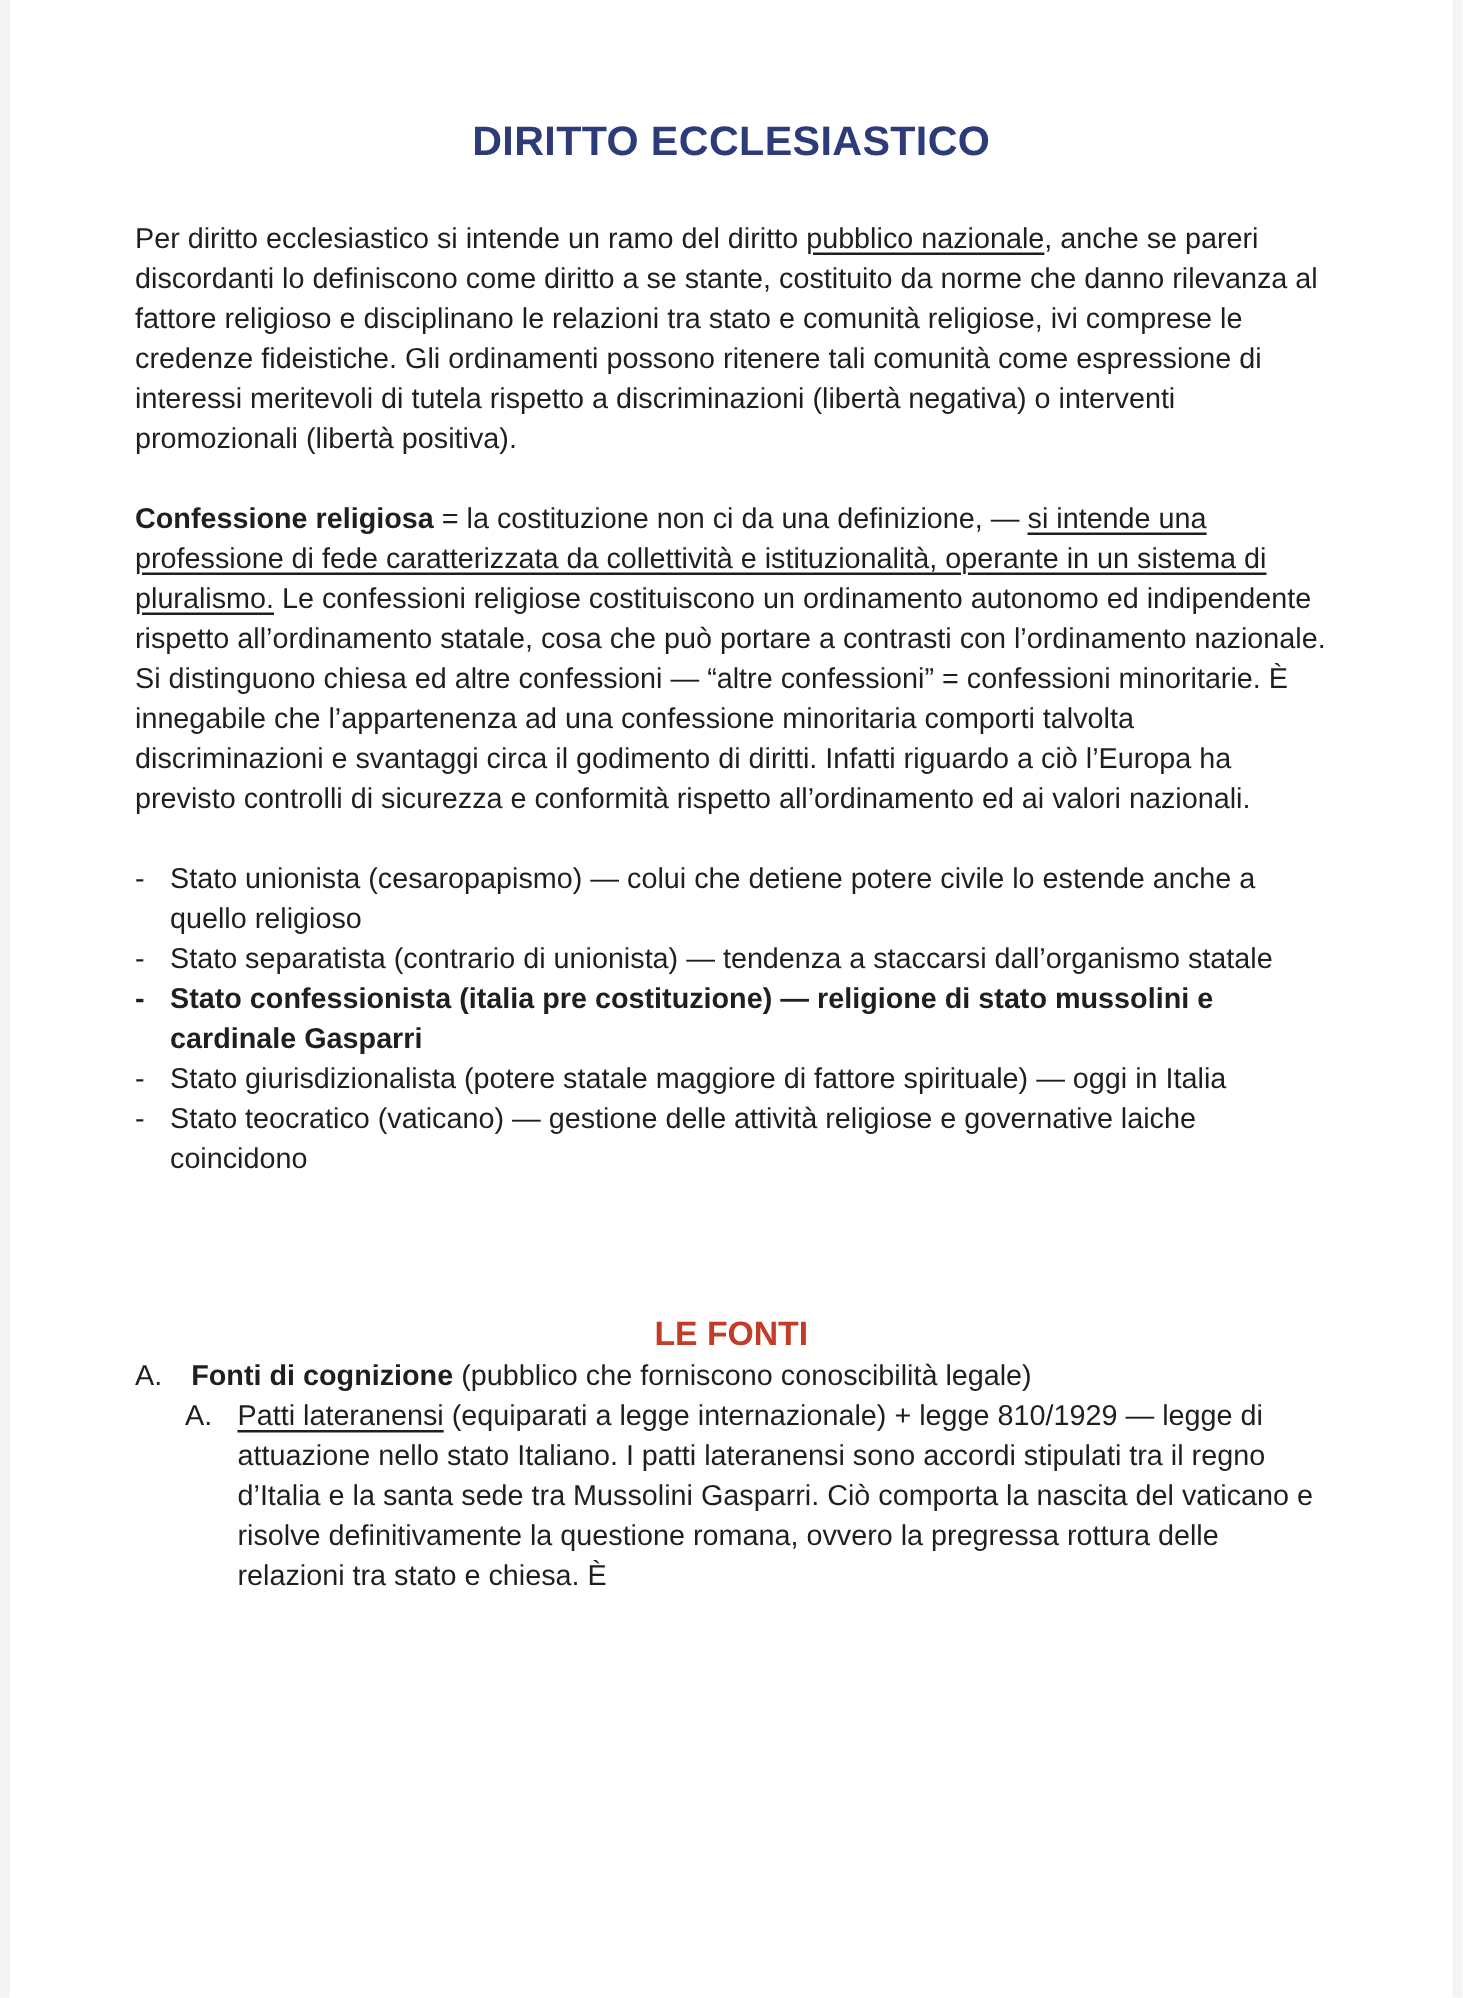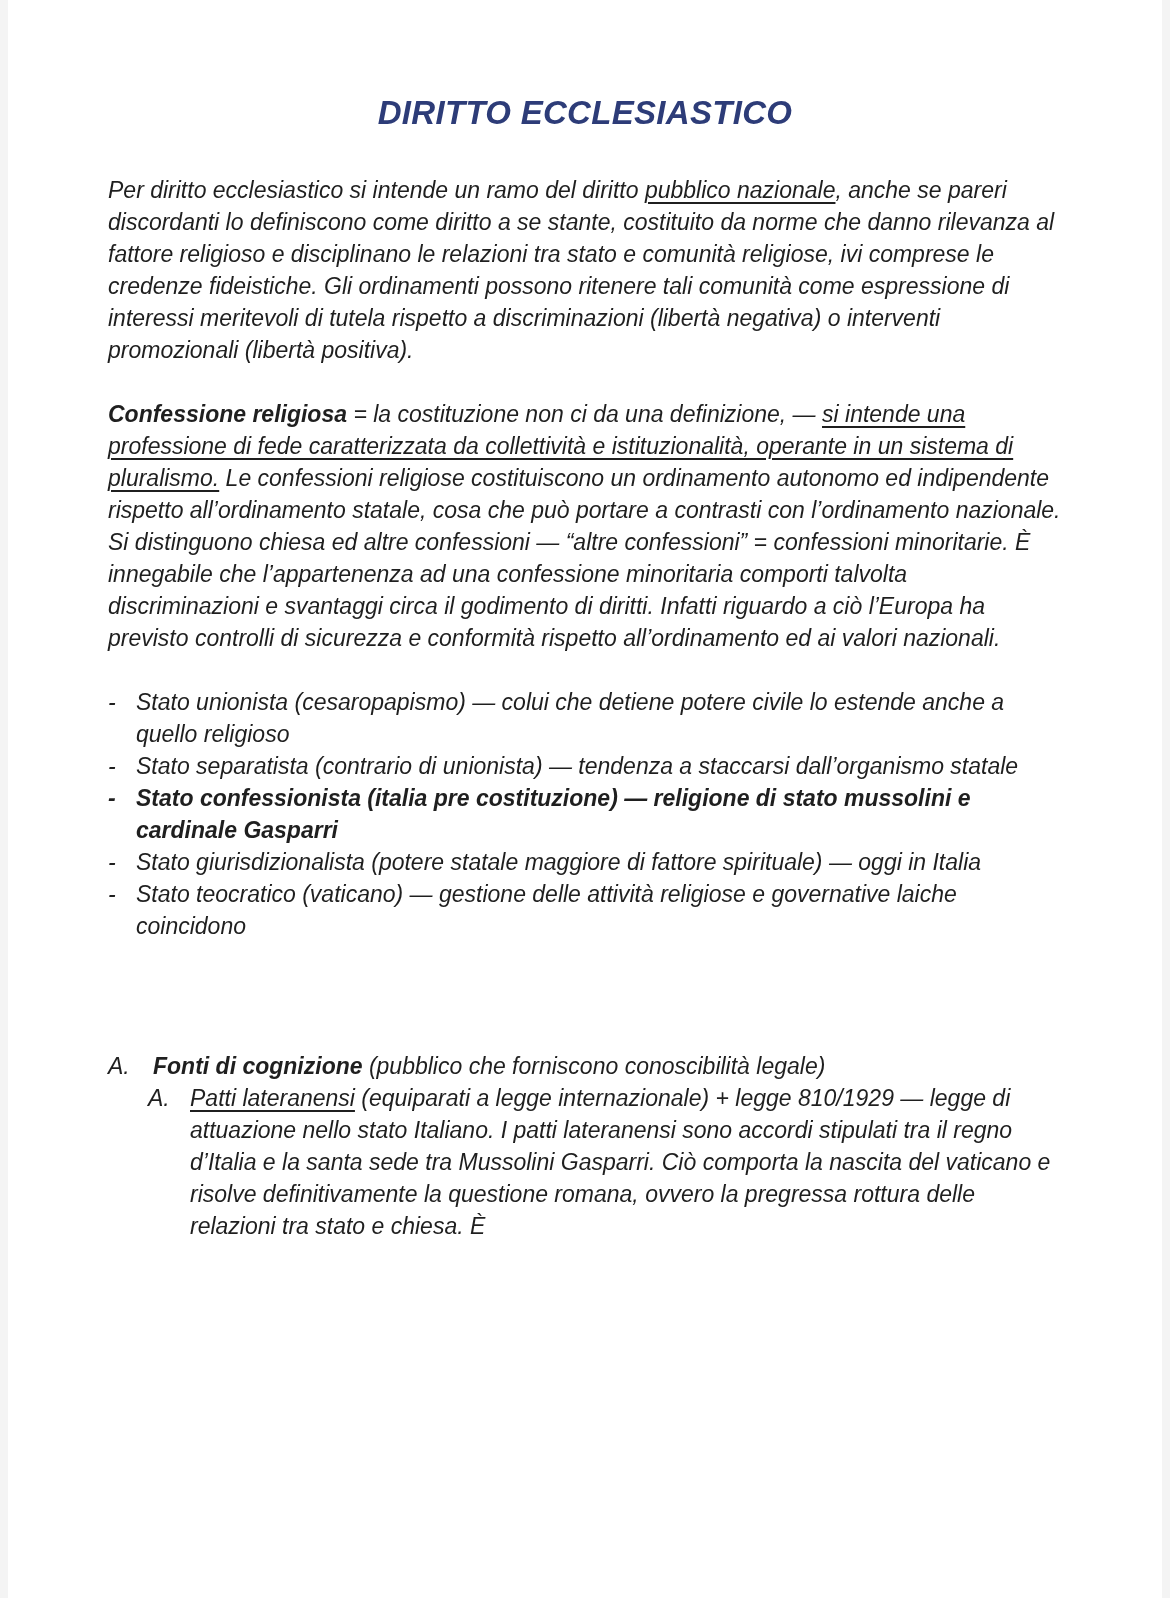--- a/index.html
+++ b/index.html
@@ -17,21 +17,20 @@
     top: 0; bottom: 0;
     width: 8px;
     background: #f4f4f4;
   }
   .edge-left { left: 0; }
   .edge-right { right: 0; }
   .page {
     position: relative;
     padding: 94px 108px 0 108px;
     box-sizing: border-box;
-    font-style: italic;
   }
   .title {
     font-size: 33px;
     line-height: 38px;
     font-weight: bold;
     color: var(--title-blue, #2d3c78);
     text-align: center;
     margin: 0 0 42px 0;
     letter-spacing: 0.3px;
   }
@@ -118,20 +117,21 @@
         </div>
 
         <div class="bullet-item">
           <span class="dash">-</span>
           <span class="bullet-text"><span>Stato teocratico (vaticano) — gestione delle attività religiose e governative laiche coincidono</span></span>
         </div>
       </div>
   </div>
 
   <div class="fonti">
+    <h2 class="fonti-heading">LE FONTI</h2>
     <div class="outline-item level1">
       <span class="outline-label">A.</span>
       <span class="outline-text"><span class="b">Fonti di cognizione</span><span> (pubblico che forniscono conoscibilità legale)</span></span>
     </div>
     <div class="outline-item level2">
       <span class="outline-label">A.</span>
       <span class="outline-text"><span class="u">Patti lateranensi</span><span> (equiparati a legge internazionale) + legge 810/1929 — legge di attuazione nello stato Italiano. I patti lateranensi sono accordi stipulati tra il regno d’Italia e la santa sede tra Mussolini Gasparri. Ciò comporta la nascita del vaticano e risolve definitivamente la questione romana, ovvero la pregressa rottura delle relazioni tra stato e chiesa. È</span></span>
     </div>
   </div>
 

